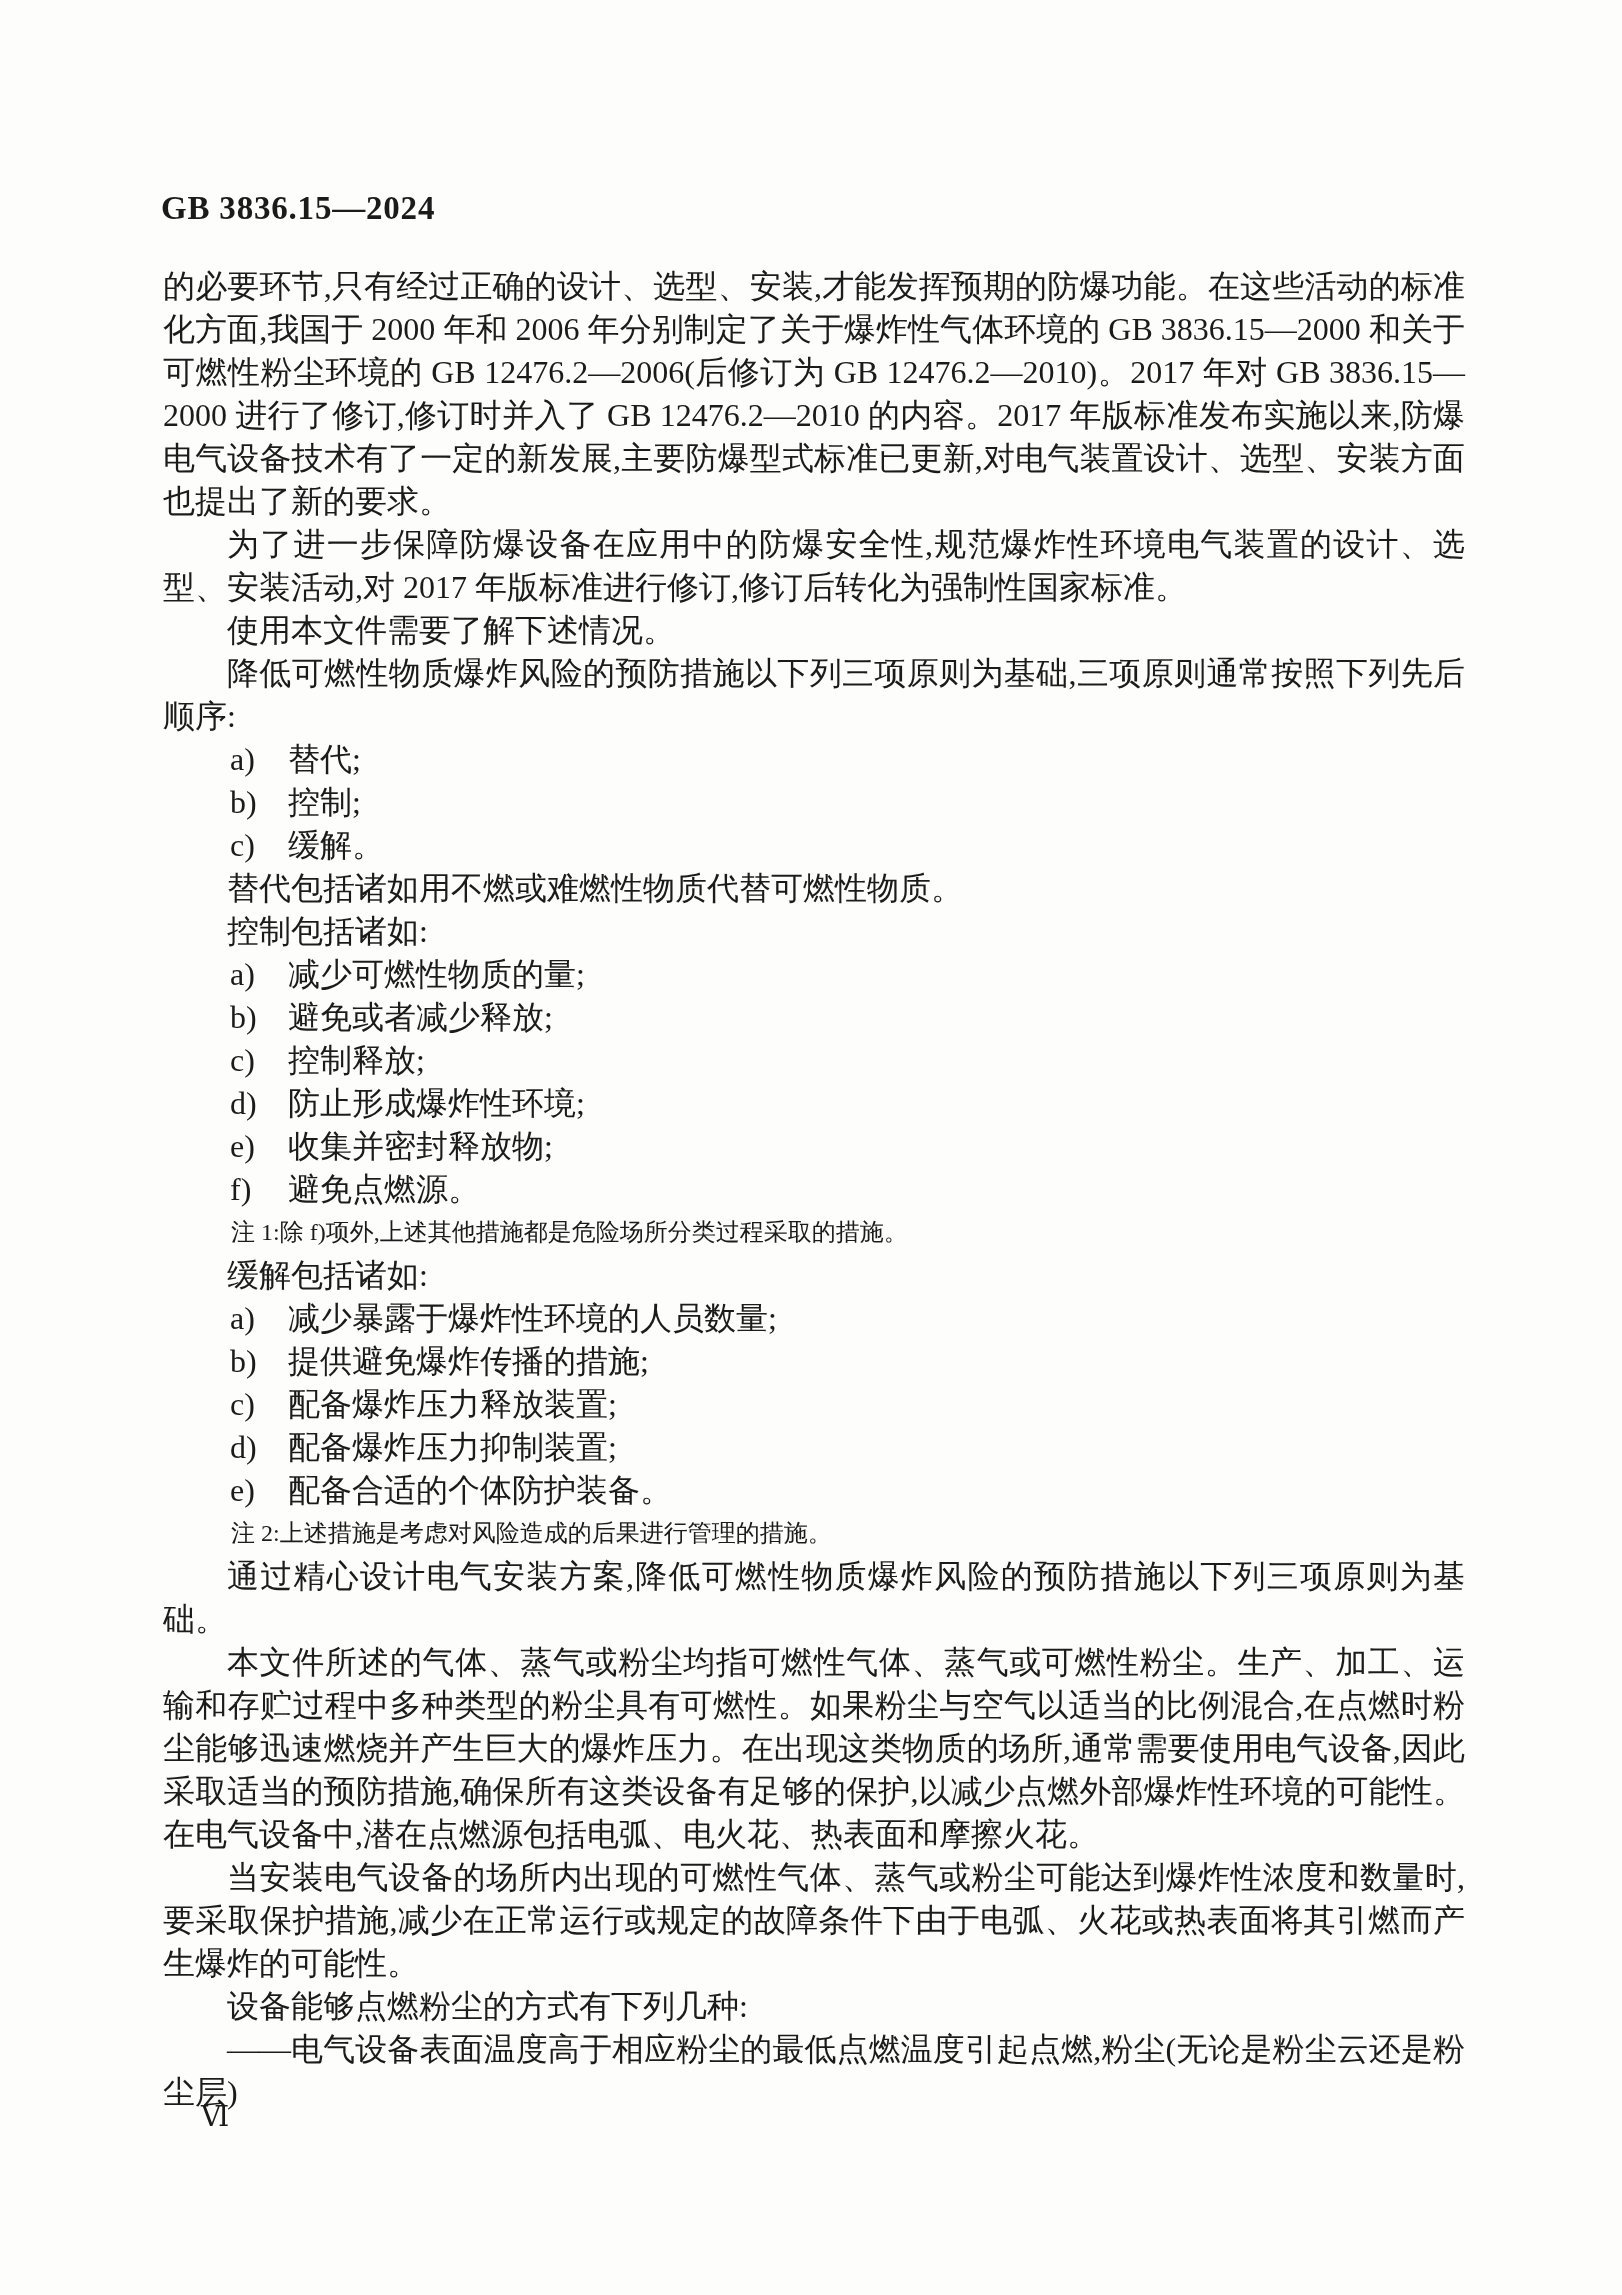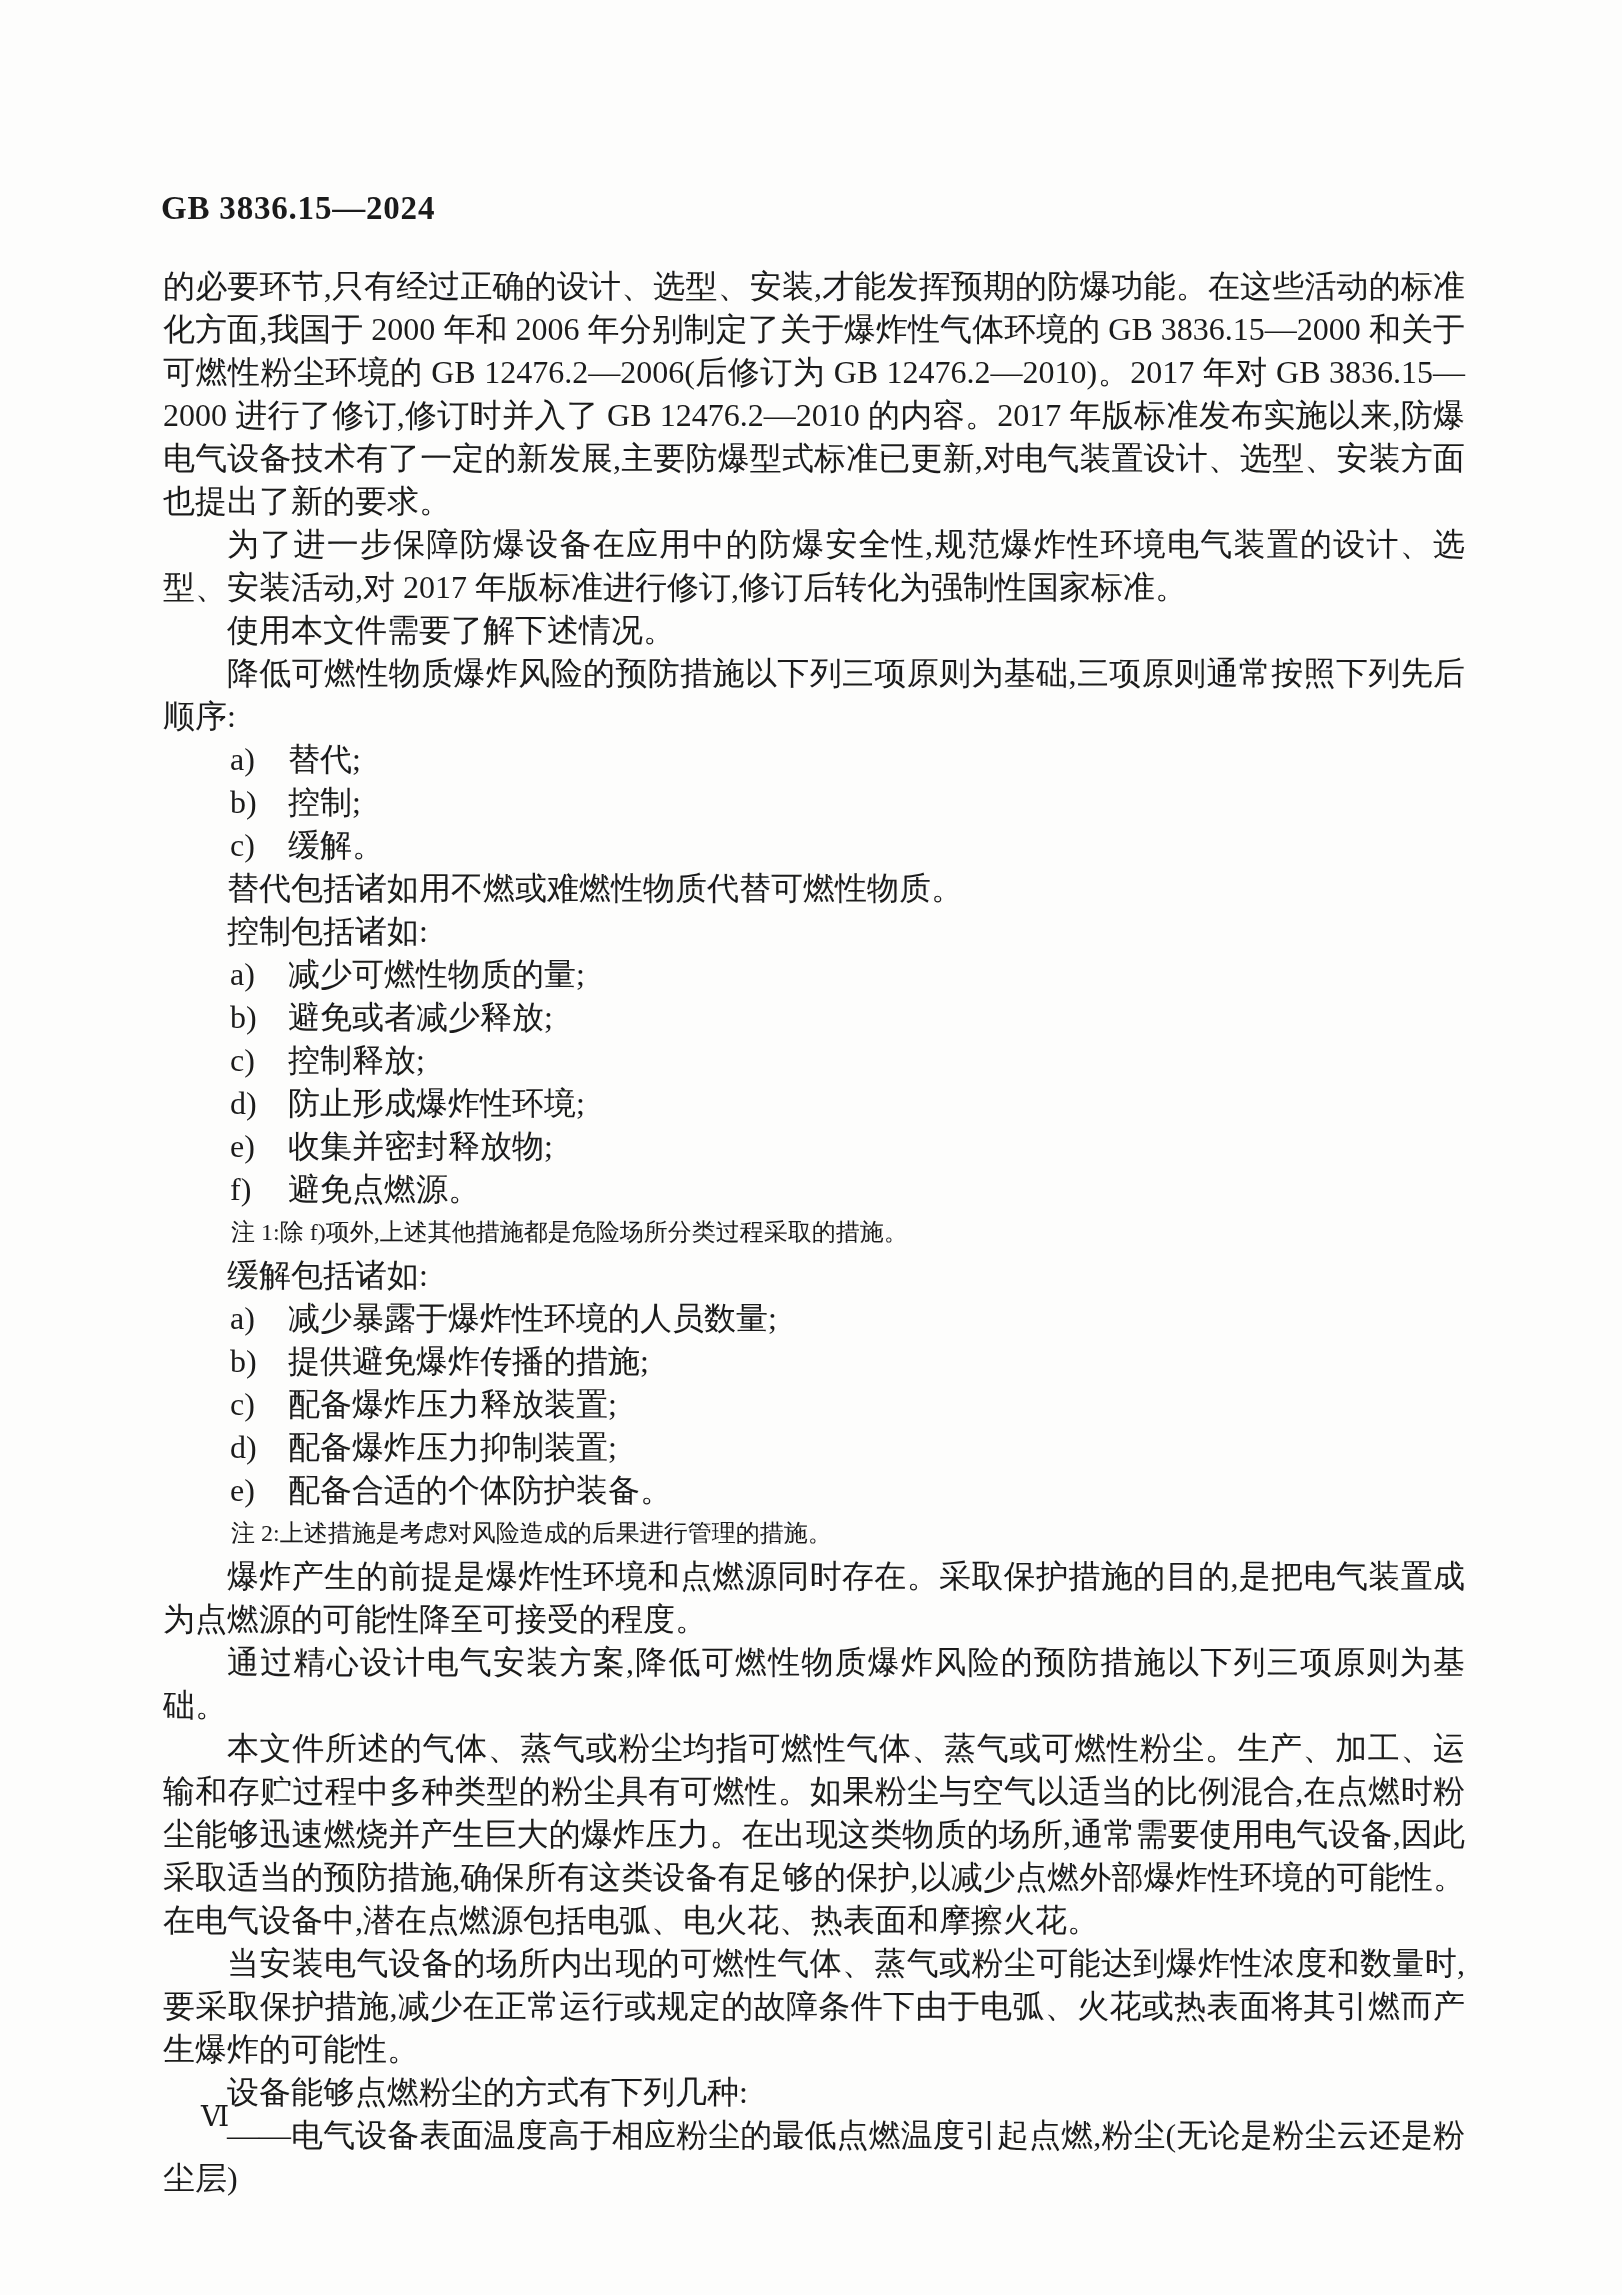--- a/index.html
+++ b/index.html
@@ -139,21 +139,20 @@
         <span class="marker">d)</span>
         <span class="item-text">配备爆炸压力抑制装置;</span>
       </div>
       <div class="list-item">
         <span class="marker">e)</span>
         <span class="item-text">配备合适的个体防护装备。</span>
       </div>
     </div>
 
     <p class="note">注 2:上述措施是考虑对风险造成的后果进行管理的措施。</p>
-    <p class="para">爆炸产生的前提是爆炸性环境和点燃源同时存在。采取保护措施的目的,是把电气装置成为点燃源的可能性降至可接受的程度。</p>
     <p class="para">通过精心设计电气安装方案,降低可燃性物质爆炸风险的预防措施以下列三项原则为基础。</p>
     <p class="para">本文件所述的气体、蒸气或粉尘均指可燃性气体、蒸气或可燃性粉尘。生产、加工、运输和存贮过程中多种类型的粉尘具有可燃性。如果粉尘与空气以适当的比例混合,在点燃时粉尘能够迅速燃烧并产生巨大的爆炸压力。在出现这类物质的场所,通常需要使用电气设备,因此采取适当的预防措施,确保所有这类设备有足够的保护,以减少点燃外部爆炸性环境的可能性。在电气设备中,潜在点燃源包括电弧、电火花、热表面和摩擦火花。</p>
     <p class="para">当安装电气设备的场所内出现的可燃性气体、蒸气或粉尘可能达到爆炸性浓度和数量时,要采取保护措施,减少在正常运行或规定的故障条件下由于电弧、火花或热表面将其引燃而产生爆炸的可能性。</p>
     <p class="para">设备能够点燃粉尘的方式有下列几种:</p>
     <p class="dash">——电气设备表面温度高于相应粉尘的最低点燃温度引起点燃,粉尘(无论是粉尘云还是粉尘层)</p>
 
   </div>
 
   <div class="page-number">Ⅵ</div>
 

